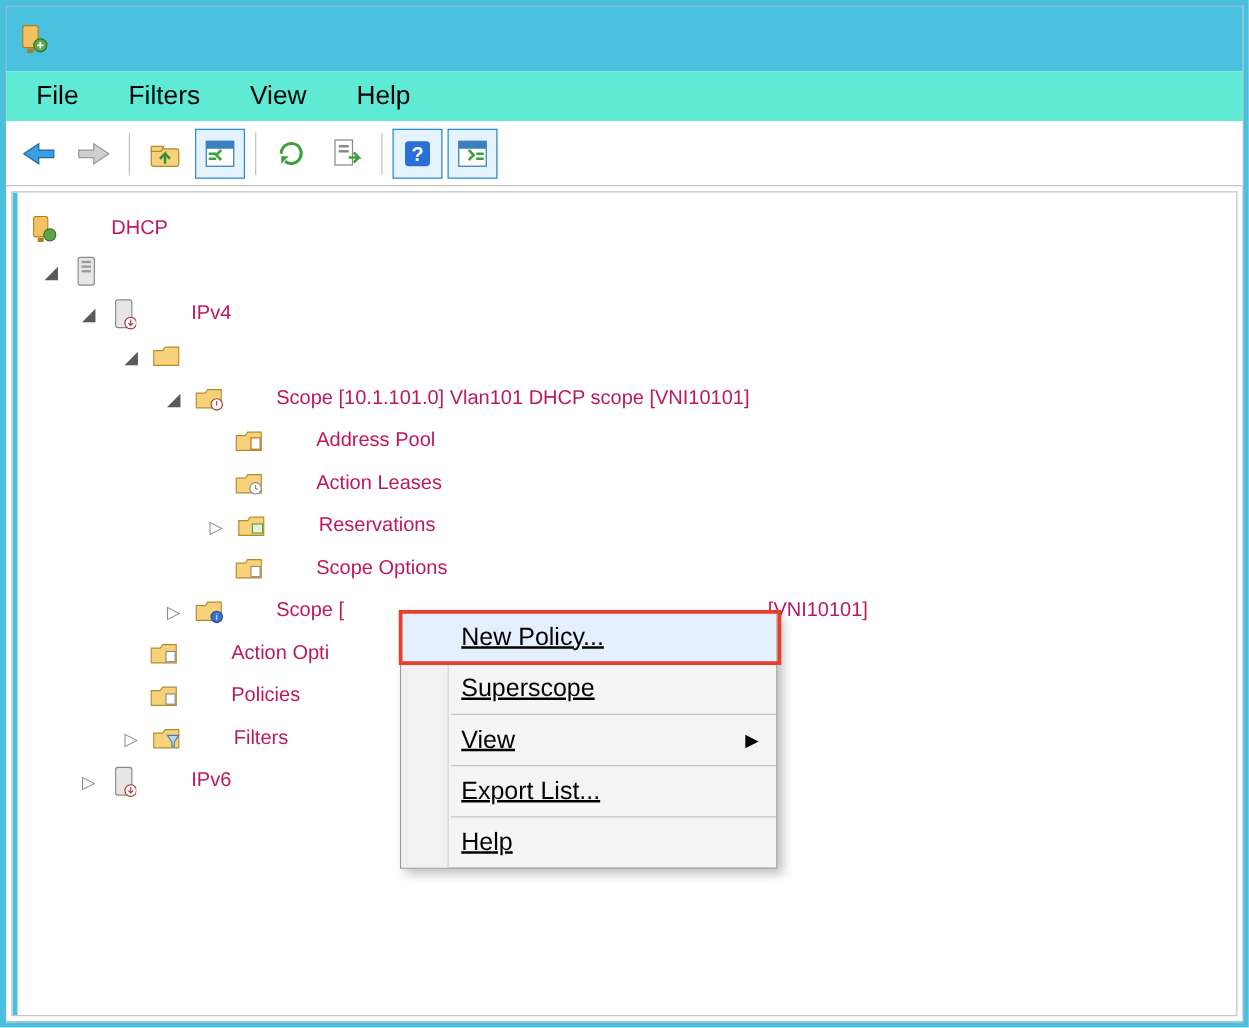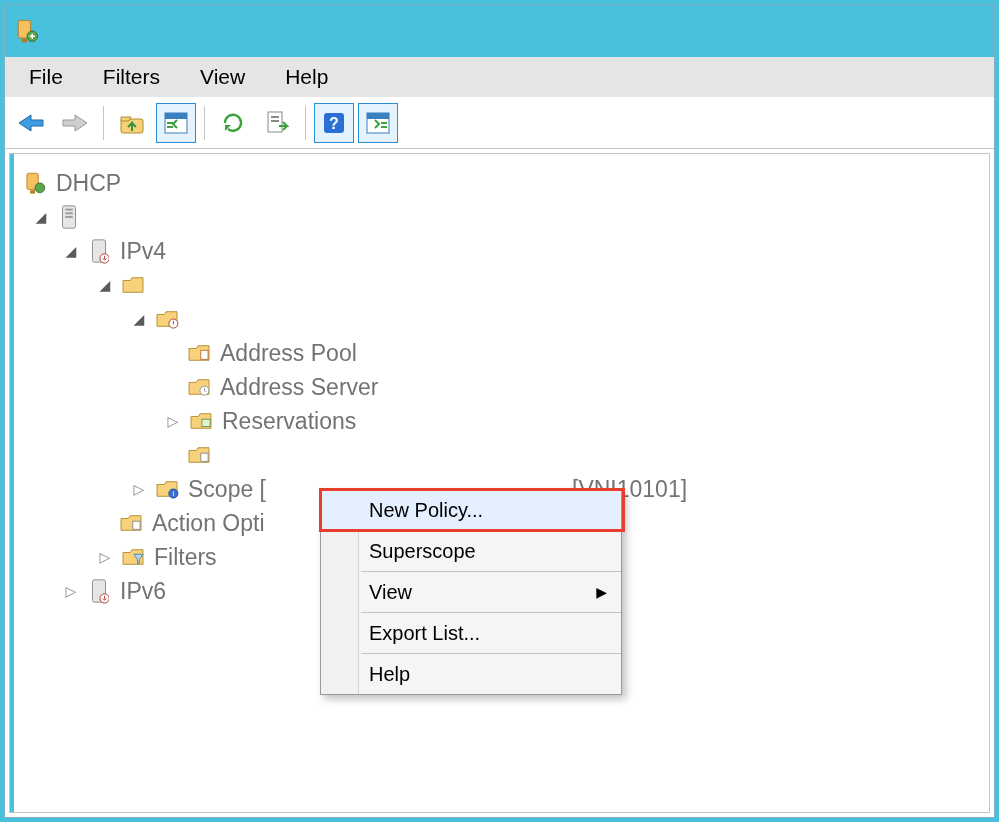--- a/index.html
+++ b/index.html
@@ -24,21 +24,21 @@
   .titlebar {
     height: 52px;
     background: #49c0de;
     display: flex;
     align-items: center;
     padding: 0 8px;
   }
   .titlebar-icon { width: 28px; height: 28px; }
   .menubar {
     height: 40px;
-    background: #e5e5e5;
+    background: #5eead4;
     display: flex;
     align-items: center;
     padding: 0 6px;
     font-size: 21px;
     gap: 4px;
   }
   .menubar-item {
     padding: 4px 18px;
     cursor: default;
   }
@@ -98,21 +98,21 @@
     justify-content: center;
     margin-right: 6px;
     font-size: 14px;
     color: #5a5a5a;
   }
   .node-icon {
     width: 26px; height: 26px;
     display:inline-flex; align-items:center; justify-content:center;
     margin-right: 8px;
   }
-  .node-label { font-size: 23px; color:#737373; }
+  .node-label { font-size: 16px; color:#be185d;margin-left:33px; }
   .sel-row .node-label-box {
     background:#cde8ff;
     border:1px dotted #6a6a6a;
     padding:0 2px;
   }
   .context-menu {
     position: absolute;
     left: 310px;
     top: 335px;
     width: 302px;
@@ -126,20 +126,21 @@
     border-right:1px solid #d4d4d4;
   }
   .cm-item {
     position: relative;
     height: 40px;
     display:flex;
     align-items:center;
     padding-left: 48px;
     font-size: 20px;
     color:#000;
+    text-decoration:underline;
   }
   .cm-sep {
     height:1px;
     background:#c4c4c4;
     margin-left:40px;
   }
   .cm-item.hl {
     background:#e4efff;
   }
   .cm-item .sub-arrow {
@@ -295,20 +296,21 @@
     <div class="tree-row">
       <span class="indent" style="width:112px"></span>
       <span class="exp">◢</span>
       <span class="node-icon">
         <svg class="folder-svg" viewBox="0 0 26 22">
             <path d="M2 6 L10 6 L12 3 L24 3 L24 19 L2 19 Z" fill="#f7d27a" stroke="#b48a2e"></path>
             <circle cx="20" cy="16" r="5" fill="#fff" stroke="#a33"></circle>
             <path d="M20 13 v4" stroke="#a33"></path>
           </svg>
       </span>
+      <span class="node-label">Scope [10.1.101.0] Vlan101 DHCP scope [VNI10101]</span>
     </div>
 
     <div class="tree-row">
       <span class="indent" style="width:168px"></span>
       <span class="node-icon">
         <svg class="folder-svg" viewBox="0 0 26 22">
             <path d="M2 6 L10 6 L12 3 L24 3 L24 19 L2 19 Z" fill="#f7d27a" stroke="#b48a2e"></path>
             <rect x="15" y="8" width="8" height="10" fill="#fff" stroke="#c06a2e"></rect>
           </svg>
       </span>
@@ -317,21 +319,21 @@
 
     <div class="tree-row">
       <span class="indent" style="width:168px"></span>
       <span class="node-icon">
         <svg class="folder-svg" viewBox="0 0 26 22">
             <path d="M2 6 L10 6 L12 3 L24 3 L24 19 L2 19 Z" fill="#f7d27a" stroke="#b48a2e"></path>
             <circle cx="19" cy="15" r="5" fill="#fff" stroke="#8a8a8a"></circle>
             <path d="M19 12 v3 l2 1" stroke="#8a8a8a" fill="none"></path>
           </svg>
       </span>
-      <span class="node-label">Address Server</span>
+      <span class="node-label">Action Leases</span>
     </div>
 
     <div class="tree-row">
       <span class="indent" style="width:146px"></span>
       <span class="exp" style="color:#888">▷</span>
       <span class="node-icon">
         <svg class="folder-svg" viewBox="0 0 26 22">
             <path d="M2 6 L10 6 L12 3 L24 3 L24 19 L2 19 Z" fill="#f7d27a" stroke="#b48a2e"></path>
             <rect x="14" y="9" width="9" height="8" fill="#e4f2d4" stroke="#5a9a4a"></rect>
           </svg>
@@ -340,20 +342,21 @@
     </div>
 
     <div class="tree-row">
       <span class="indent" style="width:168px"></span>
       <span class="node-icon">
         <svg class="folder-svg" viewBox="0 0 26 22">
             <path d="M2 6 L10 6 L12 3 L24 3 L24 19 L2 19 Z" fill="#f7d27a" stroke="#b48a2e"></path>
             <rect x="15" y="9" width="8" height="9" fill="#fff" stroke="#8a8a8a"></rect>
           </svg>
       </span>
+      <span class="node-label">Scope Options</span>
     </div>
 
 
     <div class="tree-row">
       <span class="indent" style="width:112px"></span>
       <span class="exp" style="color:#888">▷</span>
       <span class="node-icon">
         <svg class="folder-svg" viewBox="0 0 26 22">
             <path d="M2 6 L10 6 L12 3 L24 3 L24 19 L2 19 Z" fill="#f7d27a" stroke="#b48a2e"></path>
             <circle cx="20" cy="16" r="5" fill="#3a6fd6" stroke="#1e4a9a"></circle>
@@ -369,20 +372,30 @@
       <span class="indent" style="width:100px"></span>
       <span class="node-icon">
         <svg class="folder-svg" viewBox="0 0 26 22">
             <path d="M2 6 L10 6 L12 3 L24 3 L24 19 L2 19 Z" fill="#f7d27a" stroke="#b48a2e"></path>
             <rect x="15" y="9" width="8" height="9" fill="#fff" stroke="#8a8a8a"></rect>
           </svg>
       </span>
       <span class="node-label">Action Opti</span>
     </div>
 
+    <div class="tree-row">
+      <span class="indent" style="width:100px"></span>
+      <span class="node-icon">
+        <svg class="folder-svg" viewBox="0 0 26 22">
+            <path d="M2 6 L10 6 L12 3 L24 3 L24 19 L2 19 Z" fill="#f7d27a" stroke="#b48a2e"></path>
+            <rect x="15" y="9" width="8" height="9" fill="#fff" stroke="#8a8a8a"></rect>
+          </svg>
+      </span>
+      <span class="node-label">Policies</span>
+    </div>
 
     <div class="tree-row">
       <span class="indent" style="width:78px"></span>
       <span class="exp" style="color:#888">▷</span>
       <span class="node-icon">
         <svg class="folder-svg" viewBox="0 0 26 22">
             <path d="M2 6 L10 6 L12 3 L24 3 L24 19 L2 19 Z" fill="#f7d27a" stroke="#b48a2e"></path>
             <path d="M14 8 L24 8 L20 14 L20 18 L18 18 L18 14 Z" fill="#b7d6f0" stroke="#4a7fa8"></path>
           </svg>
       </span>

